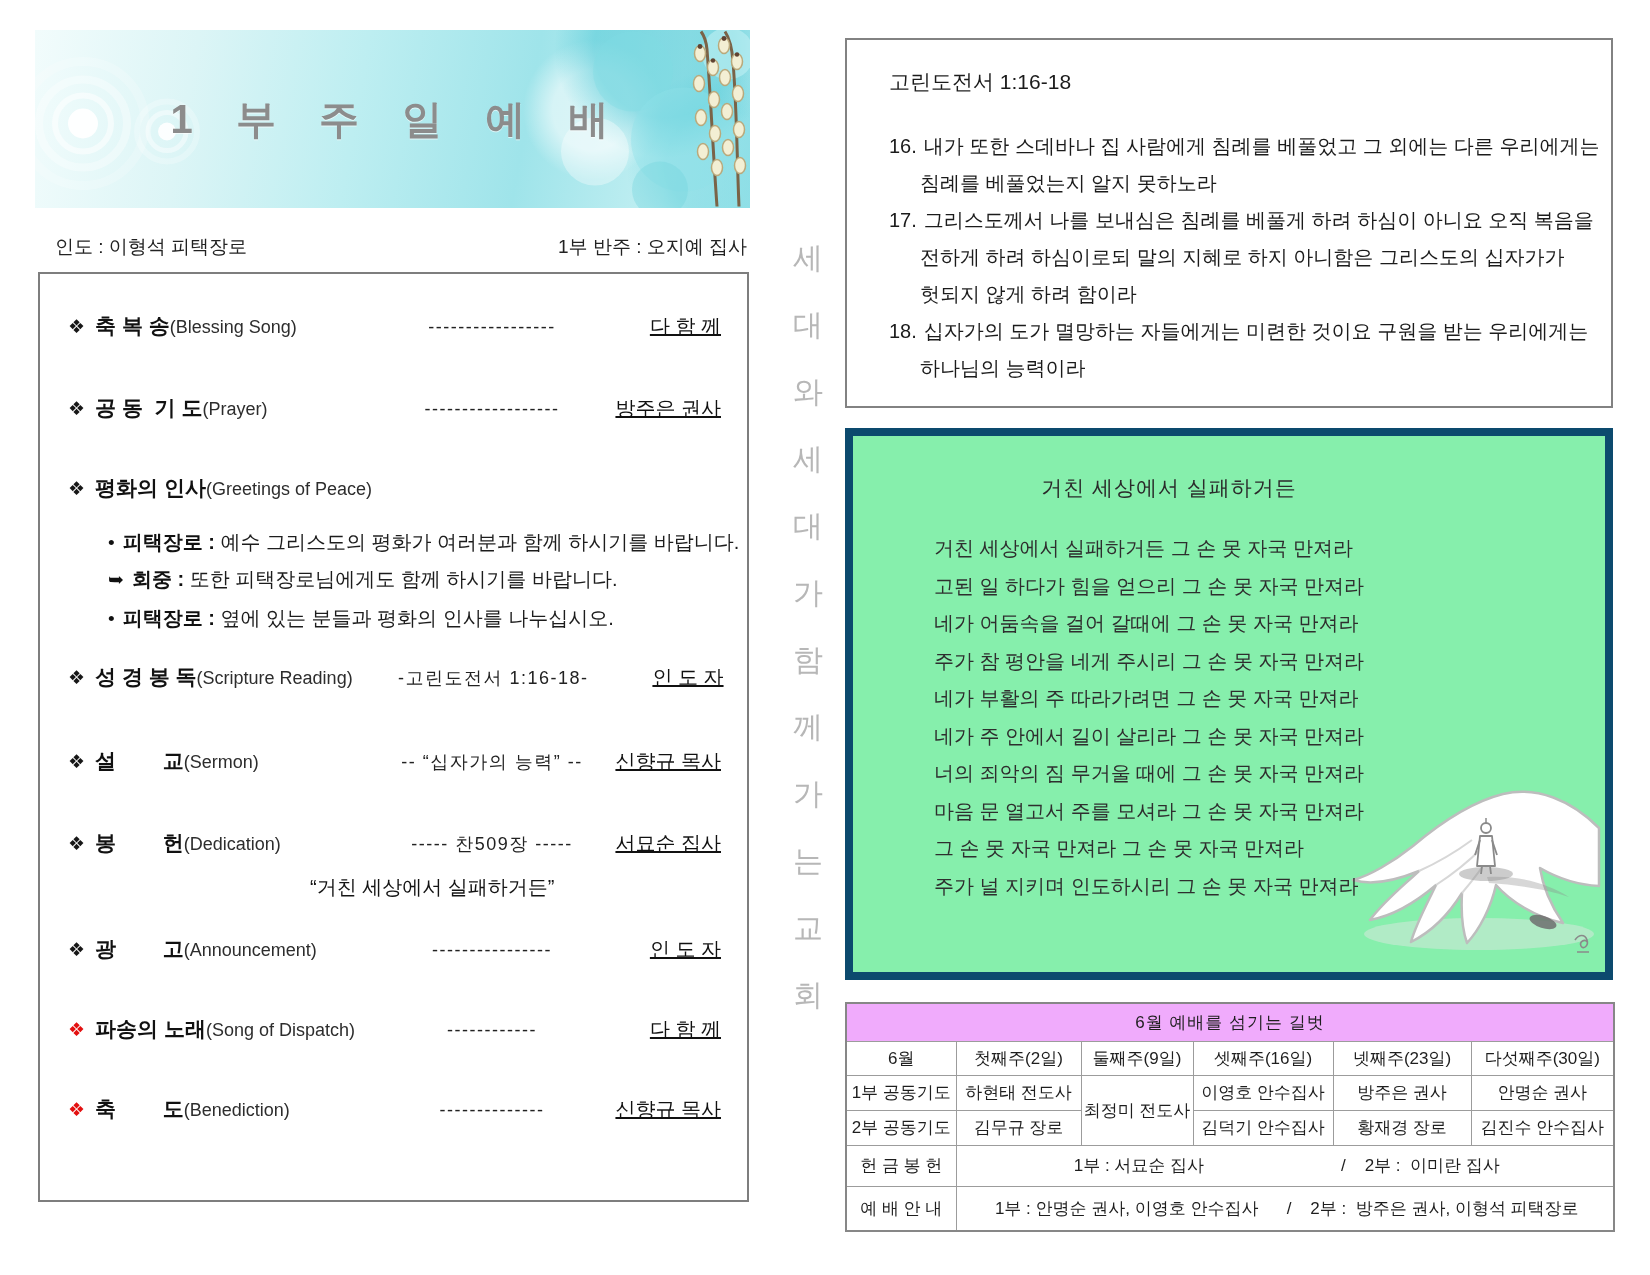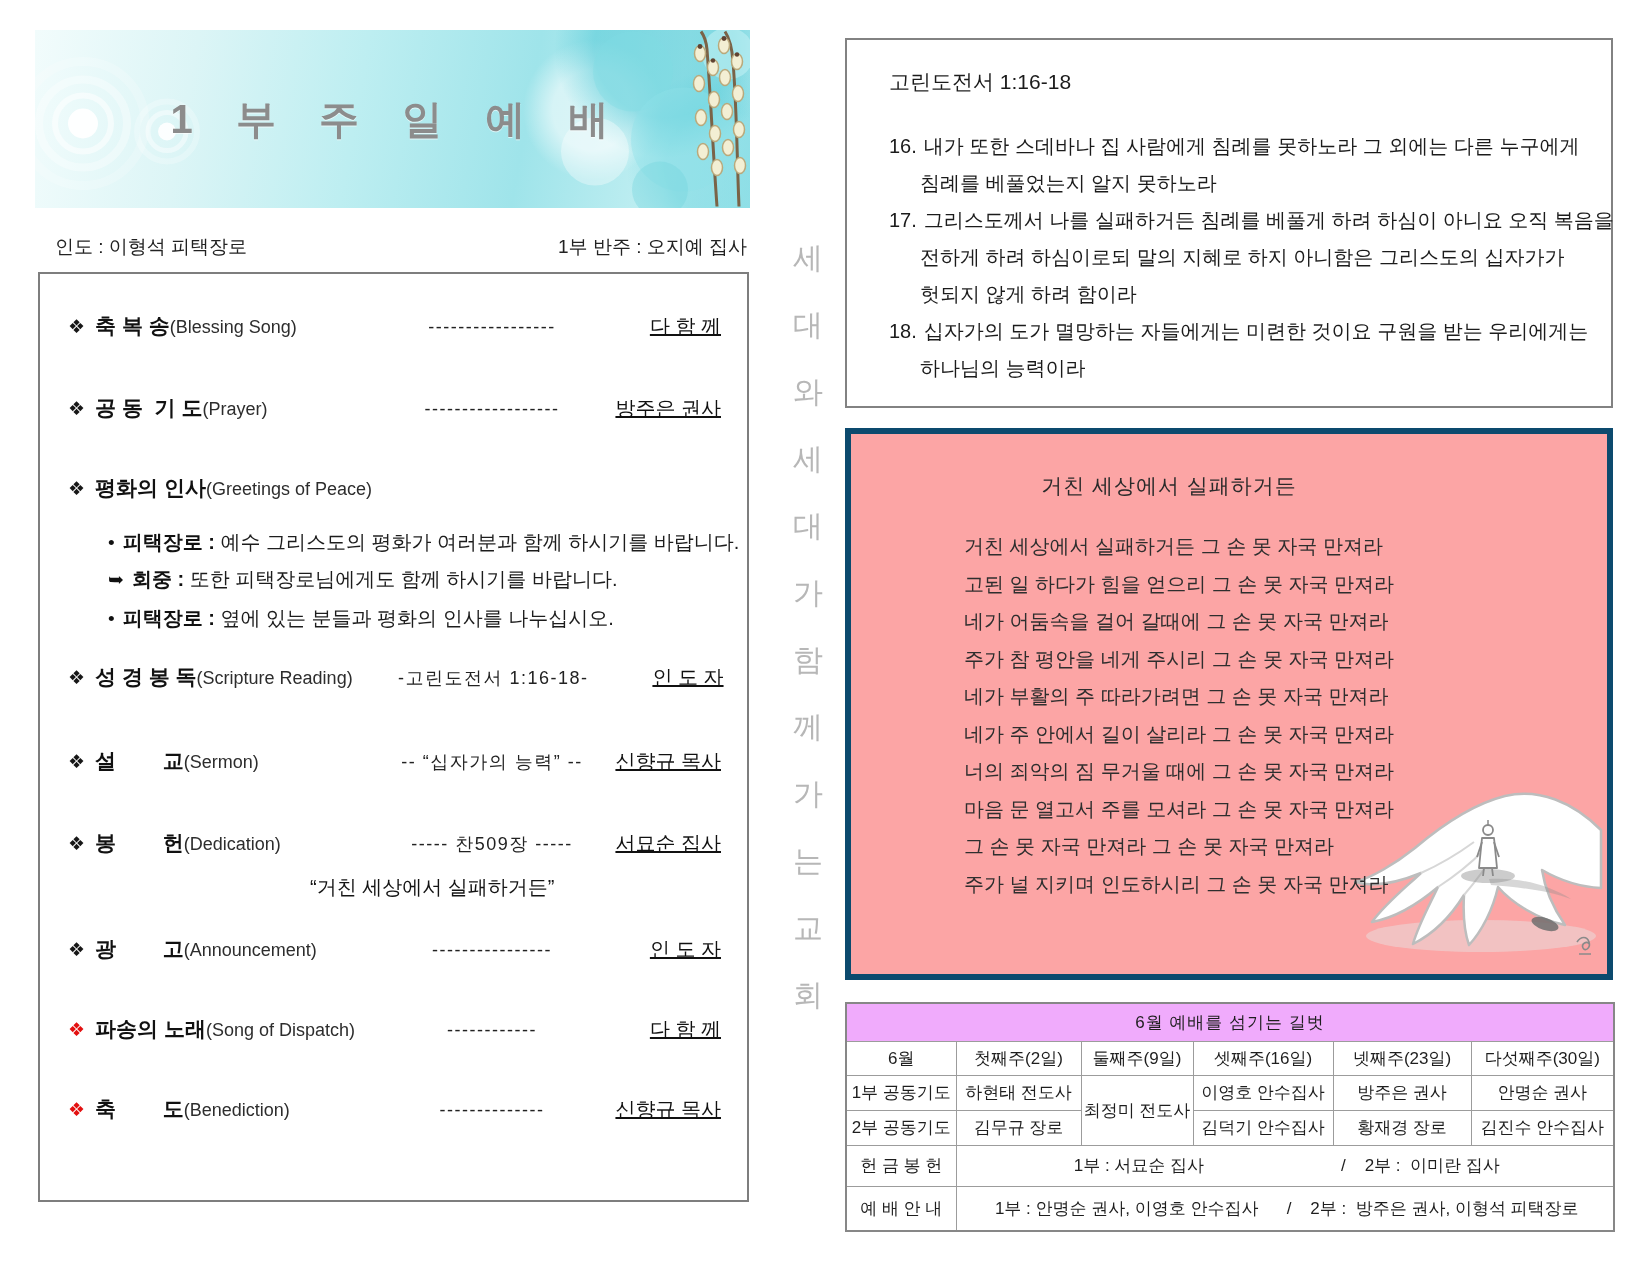--- a/index.html
+++ b/index.html
@@ -53,23 +53,23 @@
     word-break:break-all; white-space:normal;
   }
 
   
   .scripture-box { position:absolute; left:845px; top:38px; width:768px; height:370px; border:2px solid #828282; background:#fff; padding:28px 30px 0 42px; }
   .s-title { font-size:21px; color:#1b1b1b; margin-bottom:32px; }
   .verse-line { font-size:20px; line-height:37px; color:#1b1b1b; white-space:pre; }
   .verse-line .vnum { margin-right:7px; }
   .verse-cont { padding-left:31px; }
 
-  .hymn-box { position:absolute; left:845px; top:428px; width:768px; height:552px; border:6px solid #0c4a6e; background:#fca5a5; padding-top:38px; }
+  .hymn-box { position:absolute; left:845px; top:428px; width:768px; height:552px; border:8px solid #0c4a6e; background:#86efac; padding-top:38px; }
   .h-title { text-align:center; padding-right:120px; font-size:21px; color:#2a2a2a; letter-spacing:1px; }
-  .h-lines { margin-top:28px; padding-left:113px; position:relative; z-index:2; }
+  .h-lines { margin-top:28px; padding-left:60px; position:relative; z-index:2;margin-left:21px; }
   .h-line { font-size:20px; line-height:37.5px; color:#2e2e2e; }
   .hand { position:absolute; right:4px; bottom:4px; z-index:1; }
 
   
   table.schedule { position:absolute; left:845px; top:1002px; width:768px; border-collapse:collapse; table-layout:fixed; background:#fff; border:2px solid #878787; }
   table.schedule th, table.schedule td { border:1px solid #9c9c9c; font-weight:normal; font-size:17px; color:#1e1e1e; text-align:center; vertical-align:middle; overflow:hidden; }
   th.t-title { background:#f0abfc; height:38px; font-size:18px; letter-spacing:1px; }
   tr.hdr th { height:34px; }
   tr.dr td { height:35px; }
   td.wide { text-align:left; padding-left:4px; white-space:pre; }
@@ -196,23 +196,23 @@
         <span class="cell-r">신향규 목사</span>
       </div>
 
     </div>
   </div>
 
   <div class="vtext">세대와세대가함께가는교회</div>
 
   <div class="scripture-box">
     <div class="s-title">고린도전서 1:16-18</div>
-    <div class="verse-line"><span class="vnum">16.</span><span>내가 또한 스데바나 집 사람에게 침례를 못하노라 그 외에는 다른 누구에게</span></div>
+    <div class="verse-line"><span class="vnum">16.</span><span>내가 또한 스데바나 집 사람에게 침례를 베풀었고 그 외에는 다른 우리에게는</span></div>
     <div class="verse-line verse-cont">침례를 베풀었는지 알지 못하노라</div>
-    <div class="verse-line"><span class="vnum">17.</span><span>그리스도께서 나를 실패하거든 침례를 베풀게 하려 하심이 아니요 오직 복음을</span></div>
+    <div class="verse-line"><span class="vnum">17.</span><span>그리스도께서 나를 보내심은 침례를 베풀게 하려 하심이 아니요 오직 복음을</span></div>
     <div class="verse-line verse-cont">전하게 하려 하심이로되 말의 지혜로 하지 아니함은 그리스도의 십자가가</div>
     <div class="verse-line verse-cont">헛되지 않게 하려 함이라</div>
     <div class="verse-line"><span class="vnum">18.</span><span>십자가의 도가 멸망하는 자들에게는 미련한 것이요 구원을 받는 우리에게는</span></div>
     <div class="verse-line verse-cont">하나님의 능력이라</div>
   </div>
 
   <div class="hymn-box">
     <div class="h-title">거친 세상에서 실패하거든</div>
     <div class="h-lines">
       <div class="h-line">거친 세상에서 실패하거든 그 손 못 자국 만져라</div>

